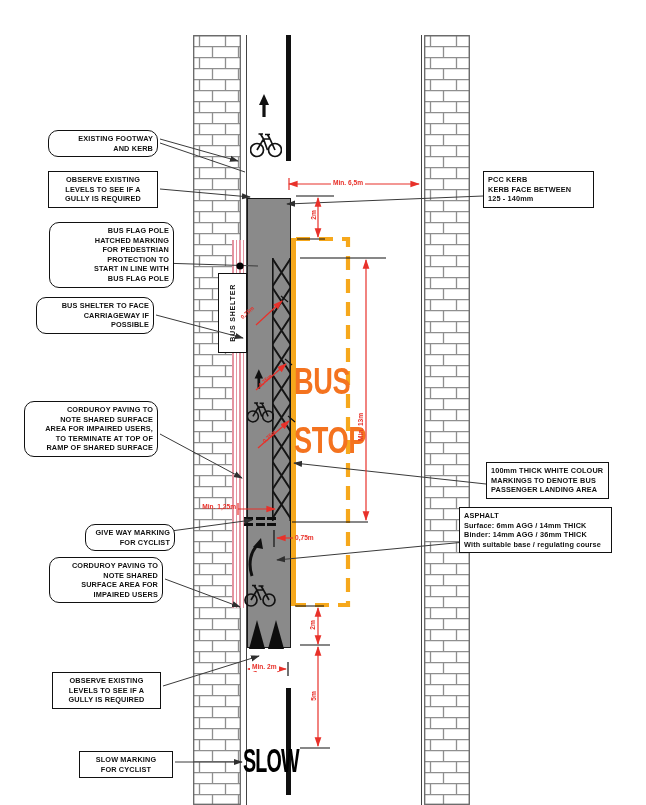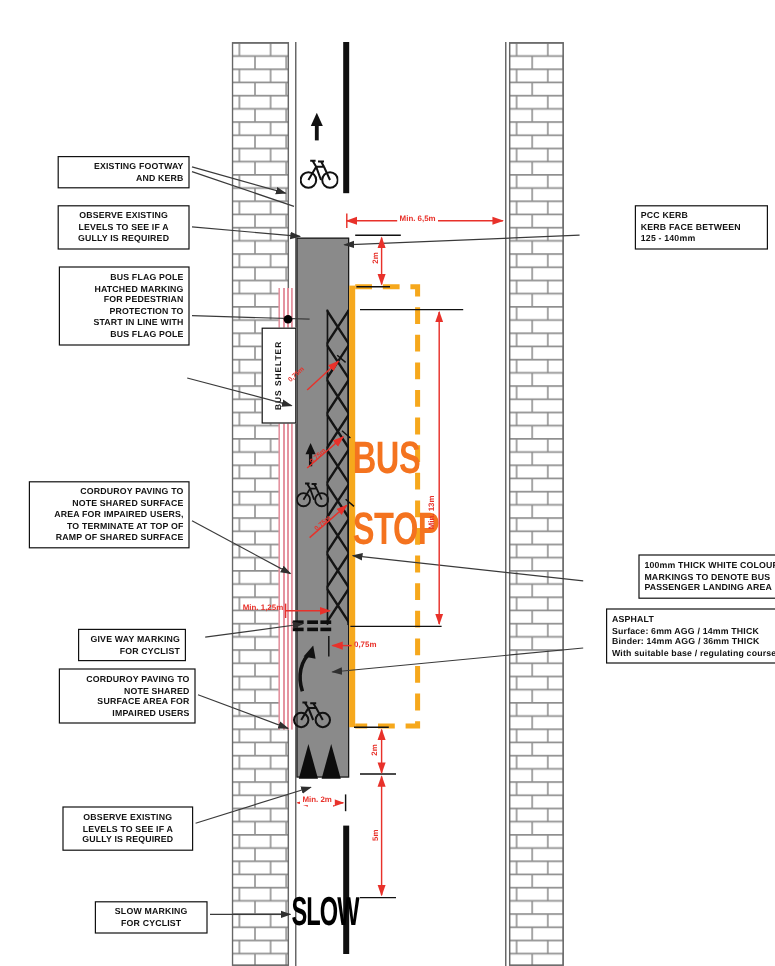--- a/index.html
+++ b/index.html
@@ -3,21 +3,21 @@
 <meta charset="utf-8">
 <style>
   html,body{margin:0;padding:0;background:#fff;}
   #canvas{position:relative;width:646px;height:805px;background:#fff;overflow:hidden;
           font-family:"Liberation Sans",sans-serif;}
   .abs{position:absolute;}
   svg.abs{display:block;}
   .note{position:absolute;background:#fff;border:1.6px solid #111;padding:3px 4px;
         font:700 7.3px/9.6px "Liberation Sans",sans-serif;color:#111;
         white-space:pre-line;letter-spacing:.15px;box-sizing:border-box;z-index:30;}
-  .ra{text-align:right;} .ca{text-align:center;} .la{text-align:left;margin-left:46px;}
+  .ra{text-align:right;border-radius:10px;} .ca{text-align:center;} .la{text-align:left;}
   .dimlabel{position:absolute;color:#e8312a;font:700 6.6px/8px "Liberation Sans",sans-serif;
             white-space:pre;z-index:25;}
   .rot{transform:rotate(-90deg);transform-origin:center;text-align:center;}
   .diag{transform:rotate(-42deg);transform-origin:center;font-size:5.6px;}
   .whitebg{background:#fff;padding:0 2px;}
   .kerbline{position:absolute;width:1.3px;background:#444;z-index:2;}
   .island{position:absolute;left:247px;top:198px;width:44px;height:450px;
           background:#8a8a8a;border:1.2px solid #1a1a1a;box-sizing:border-box;z-index:3;}
   .corduroy{position:absolute;left:232px;top:240px;width:12px;height:368px;z-index:4;
             background:repeating-linear-gradient(90deg,#e493a0 0 1.6px,#fff 1.6px 3.6px);}
@@ -201,32 +201,35 @@
   <div class="dimlabel diag" style="left:260px;top:429px;width:26px">0,75m</div>
   <div class="dimlabel rot" style="left:301px;top:621px;width:24px">2m</div>
   <div class="dimlabel rot" style="left:302px;top:692px;width:24px">5m</div>
   <div class="dimlabel whitebg" style="left:250px;top:663px">Min. 2m</div>
 
   <div class="note ra" style="left:48px;top:130px;width:110px">EXISTING FOOTWAY
 AND KERB</div>
   <div class="note ca" style="left:48px;top:171px;width:110px">OBSERVE EXISTING
 LEVELS TO SEE IF A
 GULLY IS REQUIRED</div>
-  <div class="note ra" style="left:49px;top:222px;width:109px">BUS FLAG POLE
+  <div class="note ra" style="left:49px;top:222px;width:125px">BUS FLAG POLE
 HATCHED  MARKING
 FOR PEDESTRIAN
 PROTECTION TO
 START IN LINE WITH
 BUS FLAG POLE</div>
+  <div class="note ra" style="left:36px;top:297px;width:118px">BUS SHELTER TO FACE
+CARRIAGEWAY IF
+POSSIBLE</div>
   <div class="note ra" style="left:24px;top:401px;width:134px">CORDUROY PAVING TO
 NOTE SHARED SURFACE
 AREA FOR IMPAIRED USERS,
 TO TERMINATE AT TOP OF
 RAMP OF SHARED SURFACE</div>
-  <div class="note ra" style="left:65px;top:524px;width:90px">GIVE WAY MARKING
+  <div class="note ra" style="left:85px;top:524px;width:90px">GIVE WAY MARKING
 FOR CYCLIST</div>
   <div class="note ra" style="left:49px;top:557px;width:114px">CORDUROY PAVING TO
 NOTE SHARED
 SURFACE AREA FOR
 IMPAIRED USERS</div>
   <div class="note ca" style="left:52px;top:672px;width:109px">OBSERVE EXISTING
 LEVELS TO SEE IF A
 GULLY IS REQUIRED</div>
   <div class="note ca" style="left:79px;top:751px;width:94px">SLOW MARKING
 FOR CYCLIST</div>

